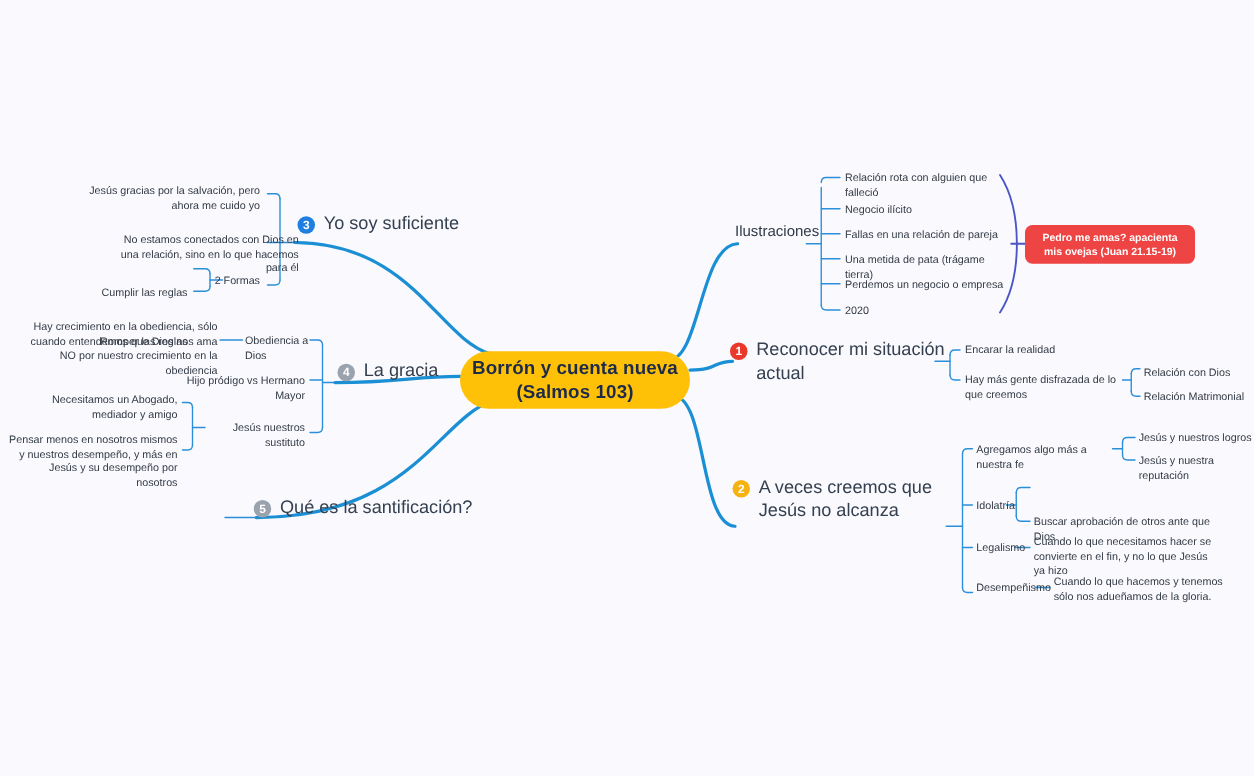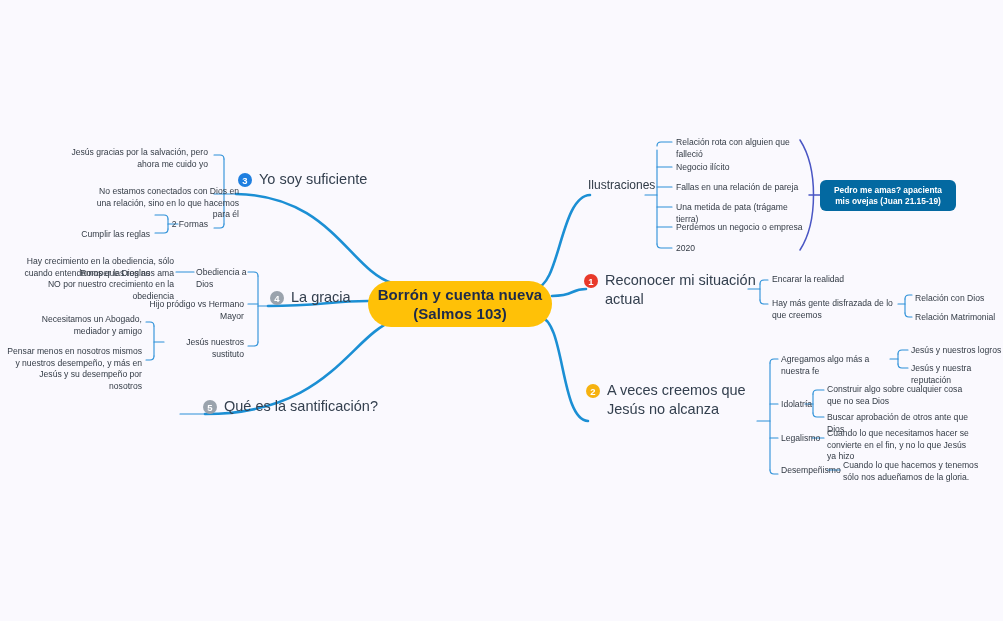--- a/index.html
+++ b/index.html
@@ -41,21 +41,21 @@
   .b-grey{background:#9aa3ad;}
 
   
   .mid{font-size:12px;color:#2f3a46;line-height:15px;}
   .leaf{font-size:8.6px;color:#333b45;line-height:11.5px;}
   .rt{text-align:right;}
 
   
   .callout{
     left:820px;top:180px;width:136px;height:31px;
-    background:#0369a1;border-radius:6px;
+    background:#ef4444;border-radius:6px;
     display:flex;align-items:center;justify-content:center;text-align:center;
     color:#ffffff;font-size:8.4px;font-weight:bold;line-height:11px;padding:0 7px;
   }
 </style>
 </head>
 <body>
 
 <div id="canvas">
 
   <svg class="links" viewBox="0 0 1003 621">
@@ -181,21 +181,20 @@
   <div class="node leaf" style="left:915px;top:312px;width:90px;">Relación Matrimonial</div>
 
   <div class="node main-label" style="left:586px;top:381px;width:170px;">
     <span class="badge b-amber">2</span>
     <span>A veces creemos que Jesús no alcanza</span>
   </div>
   <div class="node leaf" style="left:781px;top:354px;width:112px;">Agregamos algo más a nuestra fe</div>
   <div class="node leaf" style="left:911px;top:345px;width:94px;">Jesús y nuestros logros</div>
   <div class="node leaf" style="left:911px;top:363px;width:94px;">Jesús y nuestra reputación</div>
   <div class="node leaf" style="left:781px;top:399px;width:40px;">Idolatría</div>
-  <div class="node leaf" style="left:827px;top:384px;width:140px;">Construir algo sobre cualquier cosa que no sea Dios</div>
   <div class="node leaf" style="left:827px;top:412px;width:145px;">Buscar aprobación de otros ante que Dios</div>
   <div class="node leaf" style="left:781px;top:433px;width:50px;">Legalismo</div>
   <div class="node leaf" style="left:827px;top:428px;width:150px;">Cuando lo que necesitamos hacer se convierte en el fin, y no lo que Jesús ya hizo</div>
   <div class="node leaf" style="left:781px;top:465px;width:60px;">Desempeñismo</div>
   <div class="node leaf" style="left:843px;top:460px;width:142px;">Cuando lo que hacemos y tenemos sólo nos adueñamos de la gloria.</div>
 
   <div class="node main-label" style="left:238px;top:170px;width:180px;">
     <span class="badge b-blue">3</span>
     <span>Yo soy suficiente</span>
   </div>

